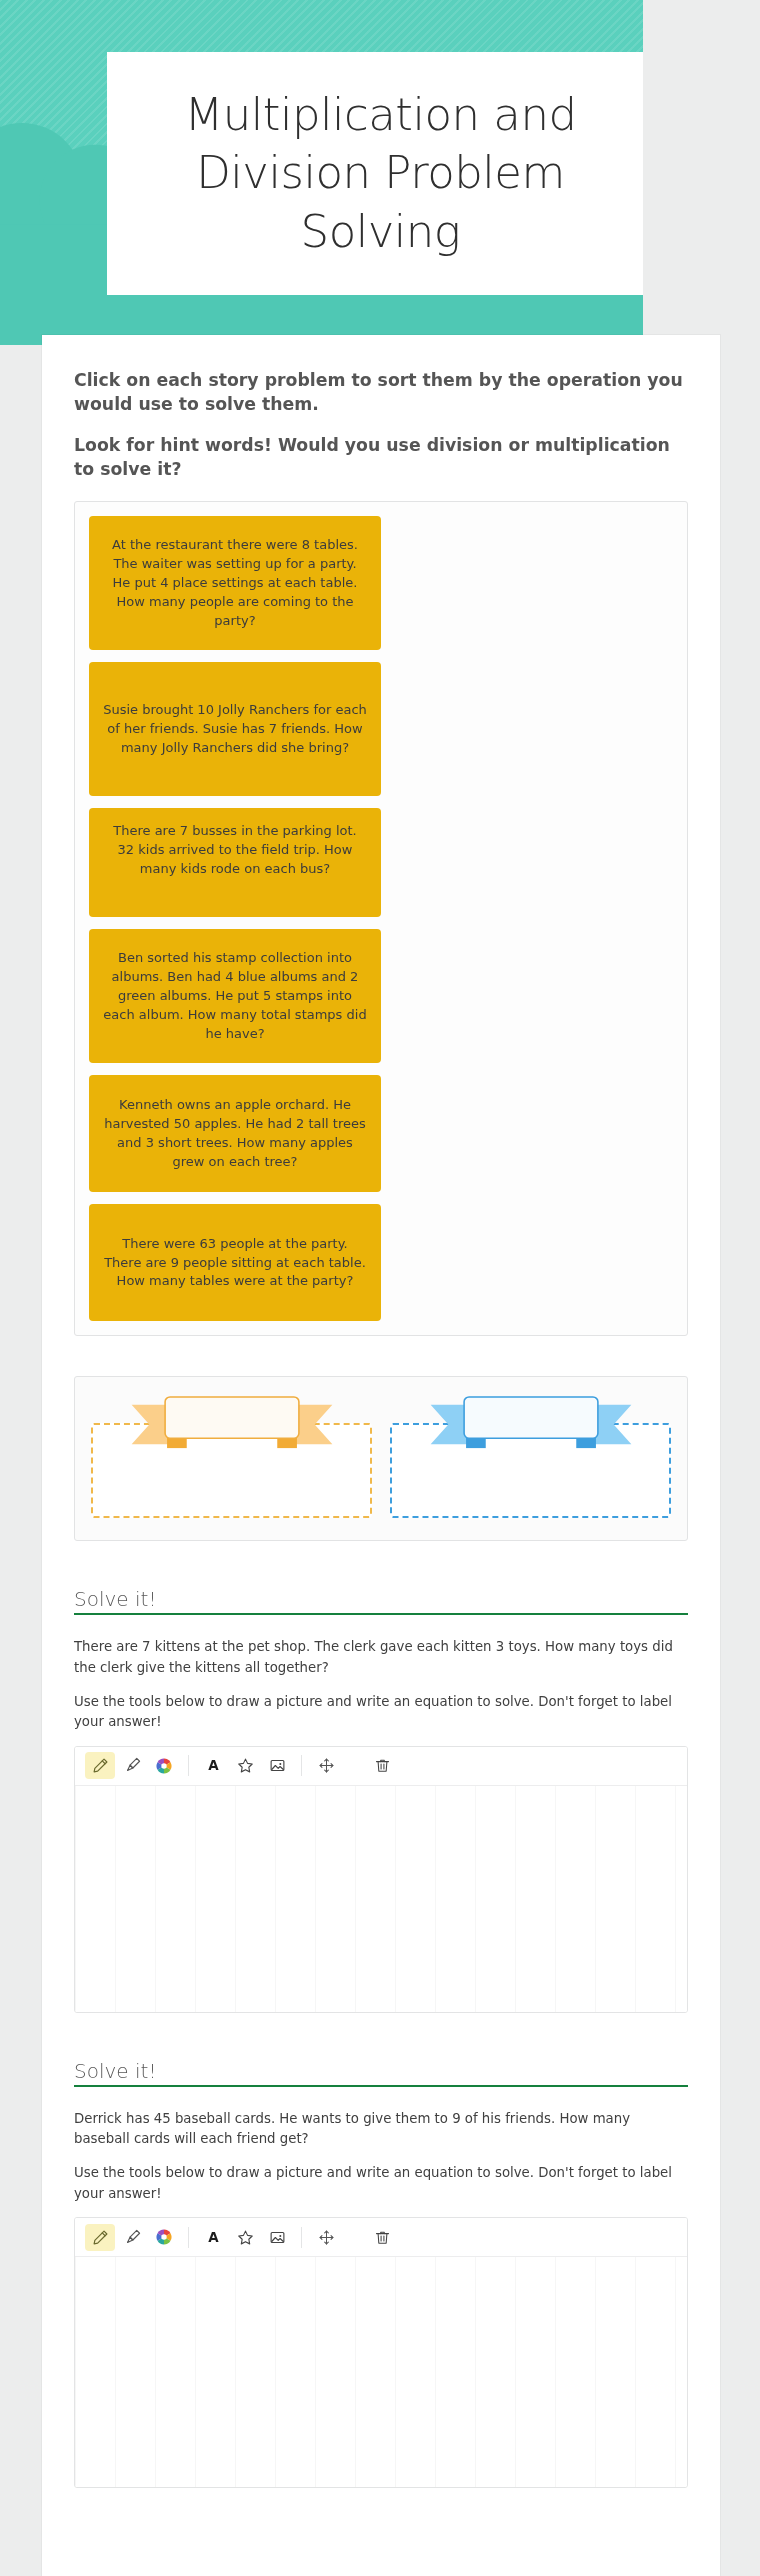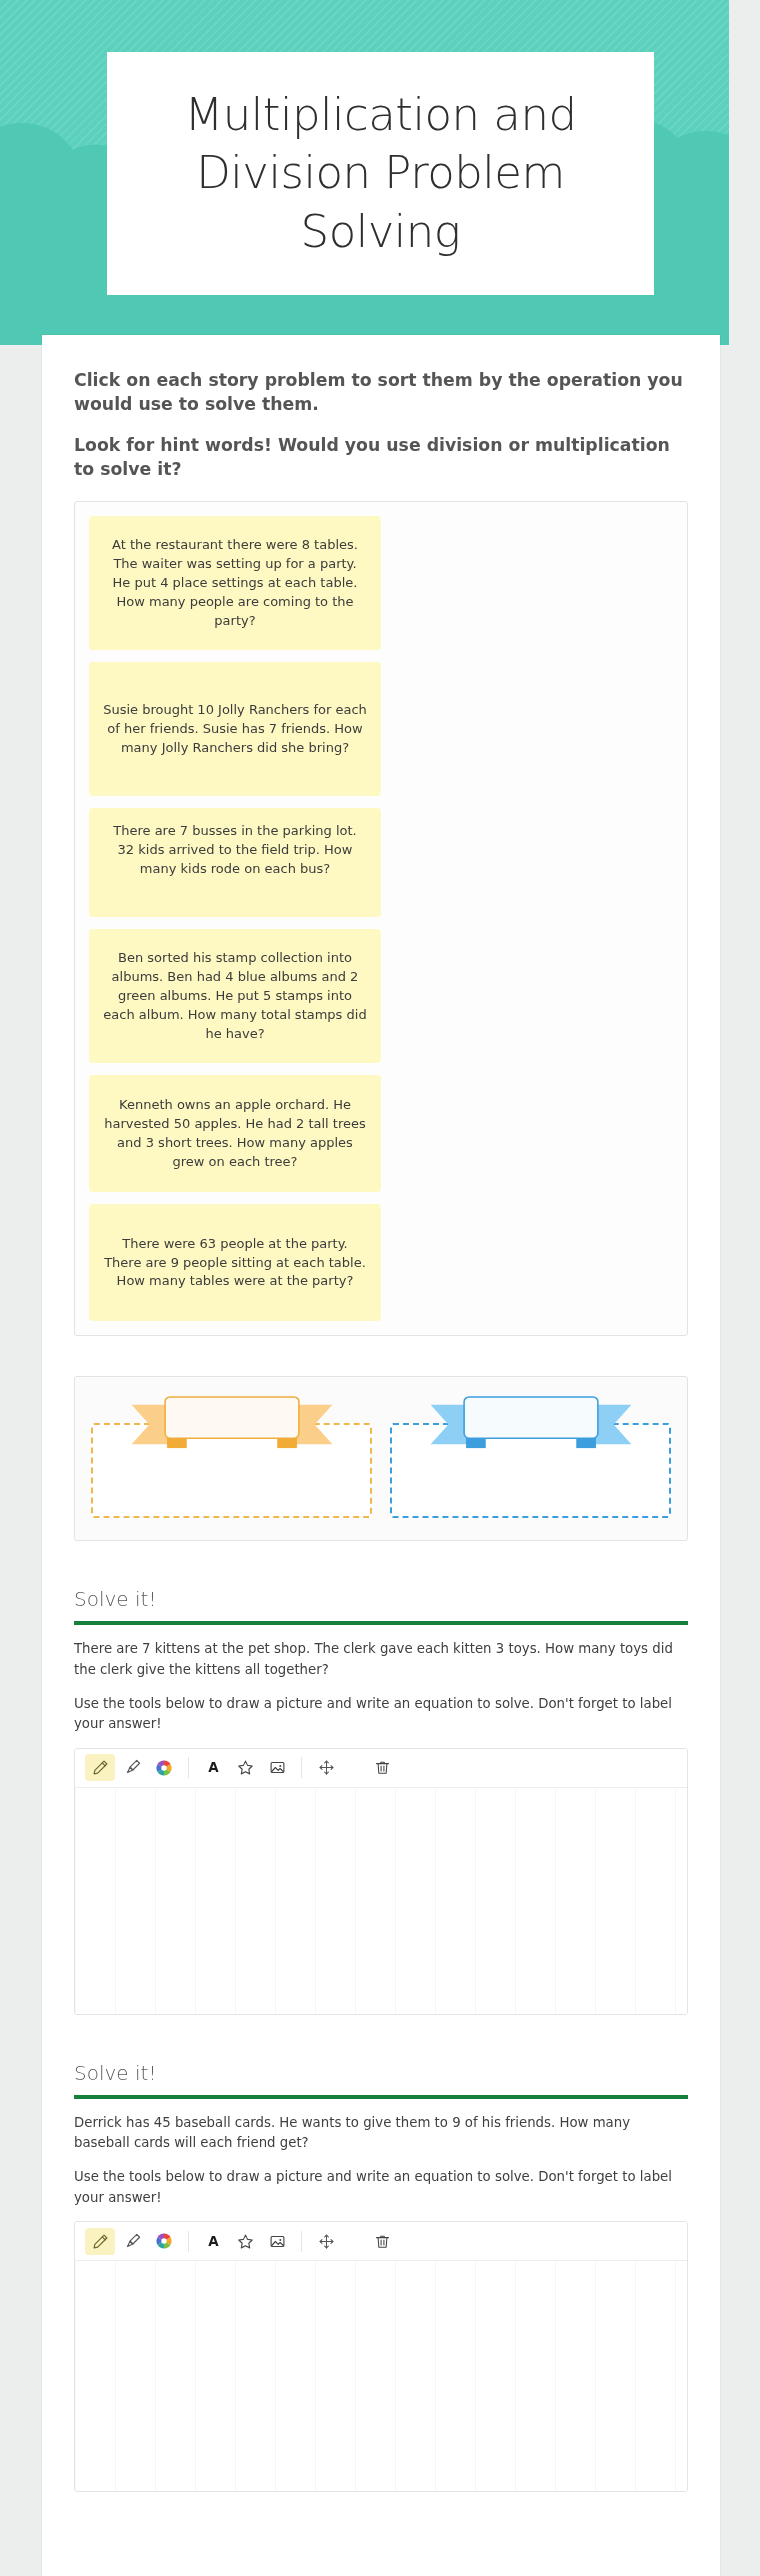--- a/index.html
+++ b/index.html
@@ -12,21 +12,21 @@
 
   body {
     width: 761px;
     min-height: 2576px;
     position: relative;
   }
 
   
   .hero {
     position: relative;
-    width: 729px;
+    width: 643px;
     height: 345px;
     background-color: #5ad0bd;
     background-image:
       repeating-linear-gradient(135deg,
         rgba(255,255,255,0.10) 0px,
         rgba(255,255,255,0.10) 2px,
         rgba(0,0,0,0.00) 2px,
         rgba(0,0,0,0.00) 6px);
     overflow: hidden;
   }
@@ -89,21 +89,21 @@
     border: 1px solid #e2e3e4;
     border-radius: 3px;
     background: #fdfdfd;
     padding: 14px 14px 14px 14px;
     display: flex;
     flex-wrap: wrap;
     gap: 12px 14px;
   }
   .story-card {
     width: 292px;
-    background: #fef9c3;
+    background: #eab308;
     border-radius: 4px;
     padding: 14px 14px;
     font-family: "DejaVu Sans", sans-serif;
     font-size: 13px;
     line-height: 1.45;
     color: #3c3c3c;
     text-align: center;
     cursor: pointer;
     display: flex;
     align-items: center;
@@ -166,23 +166,23 @@
   }
   .bin.division .ribbon-label { color: #3d9ede; }
 
   
   .solve-section { margin-top: 46px; }
   .solve-title {
     font-family: "DejaVu Sans", sans-serif;
     font-size: 20px;
     font-weight: 300;
     color: #595959;
-    padding-bottom: 10px;
-    border-bottom: 4px solid #15803d;
-    margin-bottom: 14px;
+    padding-bottom: 2px;
+    border-bottom: 2px solid #15803d;
+    margin-bottom: 22px;
   }
   .solve-p {
     font-family: "DejaVu Sans", sans-serif;
     font-size: 13.3px;
     line-height: 1.55;
     color: #404040;
     margin-bottom: 13px;
   }
 
   

